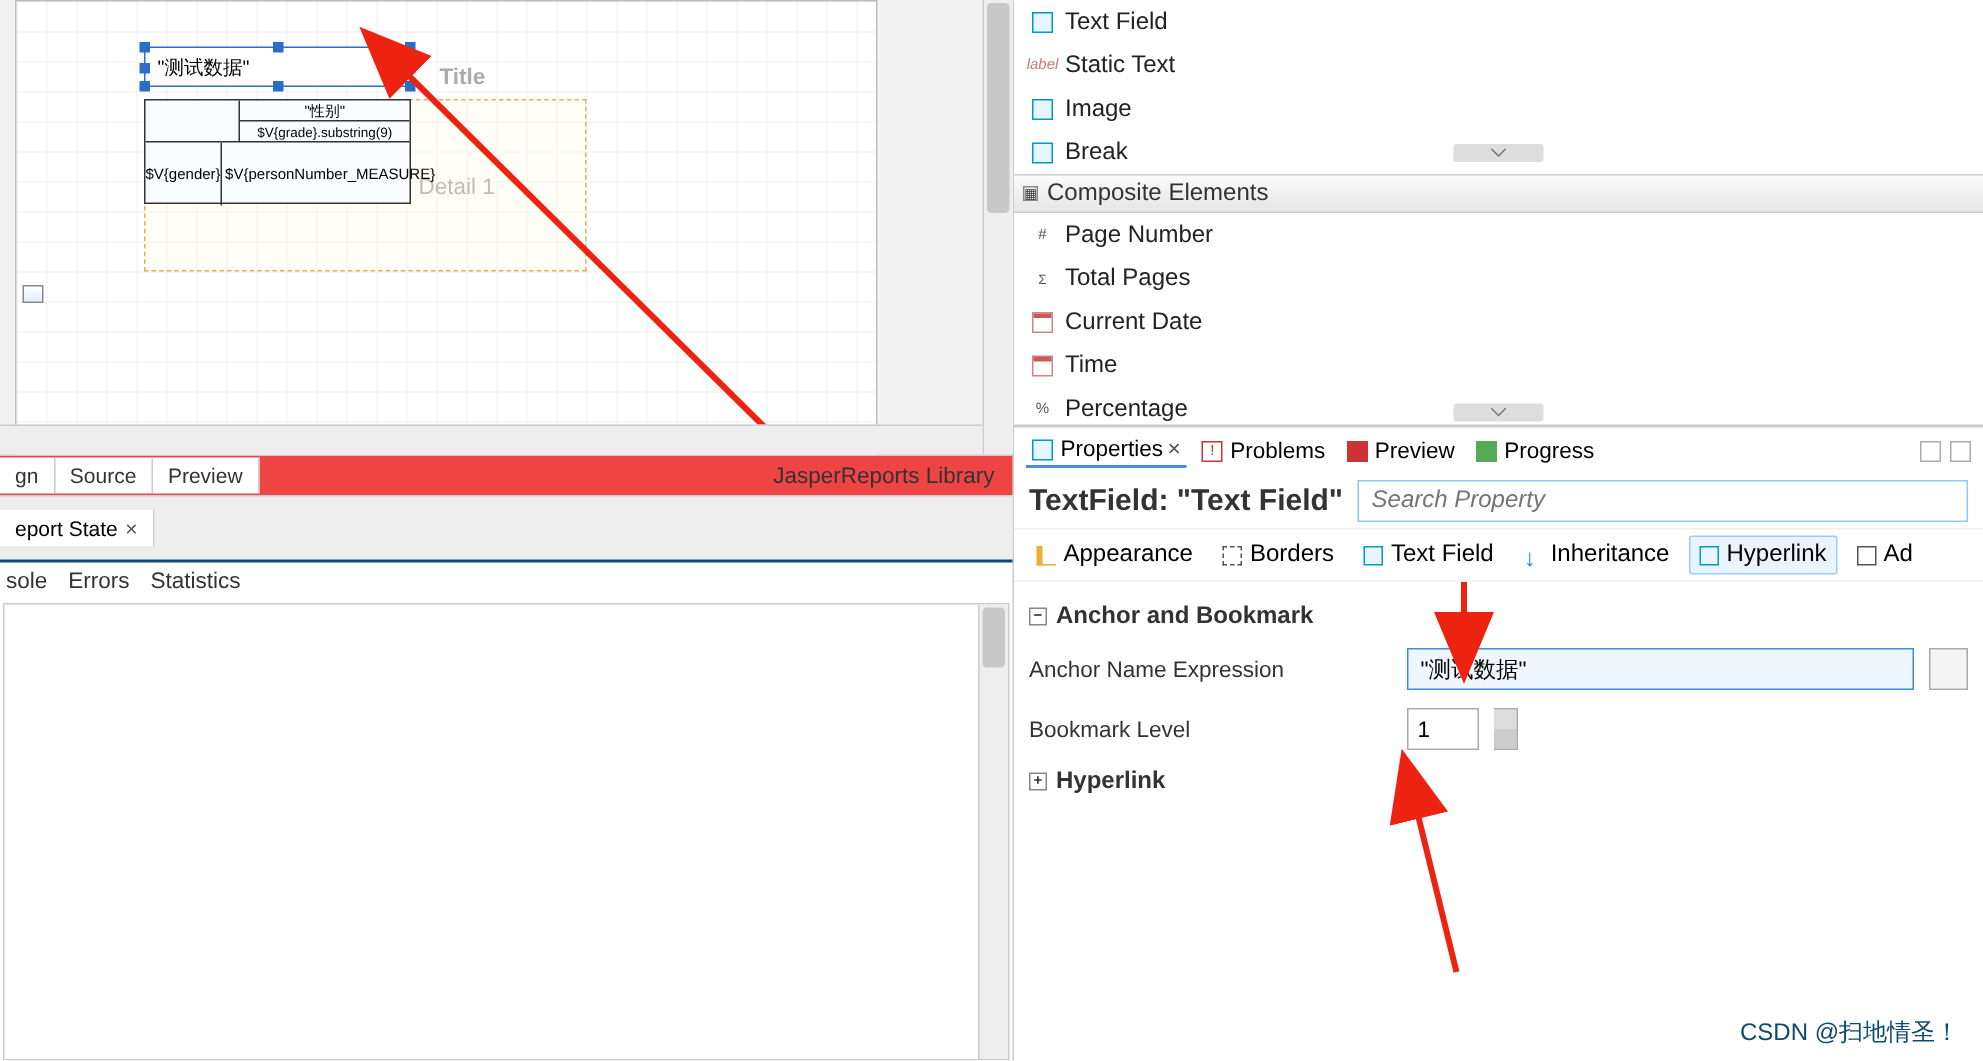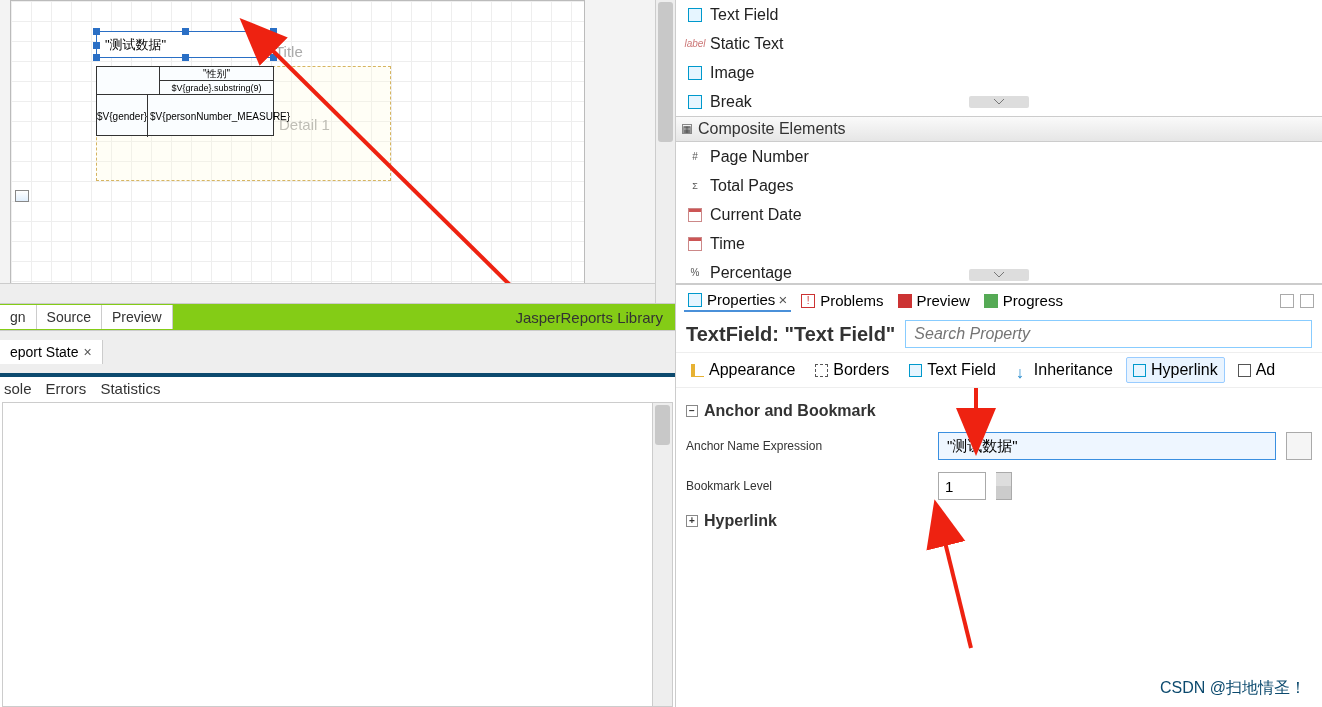--- a/index.html
+++ b/index.html
@@ -27,28 +27,28 @@
   .handle { position: absolute; width: 7px; height: 7px; background: #2a6fc5; }
 
   .gutter-icon { position:absolute; left:15px; top:190px; width:14px; height:12px; border:1px solid #888; background:linear-gradient(#fff,#e0eefc); }
 
   .canvas-vscroll { position:absolute; right:0; top:0; bottom:0; width:20px; background:#eee; border-left:1px solid #ccc; }
   .canvas-hscroll { position:absolute; left:0; right:20px; bottom:0; height:20px; background:#eee; border-top:1px solid #ccc; }
   .vthumb { position:absolute; left:2px; right:2px; top:2px; height:140px; background:#c8c8c8; border-radius:3px; }
 
   .footer-txt { position:absolute; bottom:3px; left:200px; font-size:10px; color:#aaa; }
 
-  .view-tabs { height: 27px; display:flex; border-top:1px solid #ccc; background:#84cc16; align-items:center; }
+  .view-tabs { height: 27px; display:flex; border-top:1px solid #ccc; background:#ef4444; align-items:center; }
   .view-tab { padding: 4px 10px; font-size: 14px; color:#333; border-right:1px solid #ccc; cursor:pointer; background:#fff; }
   .toolbar-lbl { margin-left:auto; padding-right:12px; font-size: 15px; color:#333; }
 
   .rs-tab { height: 43px; display:flex; align-items:center; background:#eee; border-top:1px solid #ccc; }
   .rs-tab-item { background:#fff; padding:4px 10px; font-size:14px; border-right:1px solid #ccc; display:flex; align-items:center; gap:5px; }
   .close-x { cursor:pointer; color:#555; }
-  .sub-tabs { height:27px; display:flex; align-items:center; gap:14px; padding-left:4px; font-size:15px; color:#333; border-top:4px solid #0c4a6e; }
+  .sub-tabs { height:27px; display:flex; align-items:center; gap:14px; padding-left:4px; font-size:15px; color:#333; border-top:2px solid #0c4a6e; }
   .blank { flex:1; background:#fff; border:1px solid #ccc; margin:2px 2px 0 2px; position:relative; }
   .blank-vs { position:absolute; right:0; top:0; bottom:0; width:20px; background:#eee; border-left:1px solid #ccc; }
   .bthumb { position:absolute; left:2px; right:2px; top:2px; height:40px; background:#c8c8c8; border-radius:3px; }
 
   
   .right { display:flex; flex-direction:column; }
   .palette { height: 283px; overflow:hidden; display:flex; flex-direction:column; position:relative; }
   .palette-list { padding-left: 12px; }
   .p-item { display:flex; align-items:center; gap:8px; font-size:16px; color:#222; height:29px; cursor:pointer; }
   .p-item .icn { width:14px; height:14px; display:inline-flex; align-items:center; justify-content:center; font-size:10px; }
@@ -86,21 +86,21 @@
   .ci-bor { border:1px dashed #555; }
   .ci-tf  { border:1px solid #09c; background:#e6f5ff; }
   .ci-inh { color:#28c; }
   .ci-hl  { border:1px solid #09c; background:#e6f5ff; }
   .ci-ad  { border:1px solid #555; }
 
   .form { padding: 8px 10px; }
   .grp-hdr { font-weight:bold; font-size:16px; color:#333; padding:6px 0; display:flex; align-items:center; gap:6px; }
   .grp-toggle { width:12px; height:12px; border:1px solid #888; display:inline-flex; align-items:center; justify-content:center; font-size:10px; line-height:1; cursor:pointer; }
   .field-row { display:flex; align-items:center; gap:10px; padding:6px 0; }
-  .flabel { width:242px; font-size:12px; color:#333; }
+  .flabel { width:242px; font-size:15px; color:#333; }
   .finput { flex:1; height:28px; border:1px solid #aaa; padding:2px 8px; font-size:15px; }
   .finput.hl { border-color:#3a8fe0; background:#eef6ff; }
   .spin { position:relative; padding-right:18px; }
   .spin::after { content:""; position:absolute; right:0; top:0; bottom:0; width:16px; border-left:1px solid #aaa;
     background: linear-gradient(#ddd 50%, #ccc 50%); }
   .side-btn { width:26px; height:28px; border:1px solid #aaa; background:#f5f5f5; cursor:pointer; }
   .num-field { width:48px; height:28px; border:1px solid #aaa; padding:2px 6px; font-size:15px; }
   .num-spin { width:16px; height:28px; border:1px solid #aaa; border-left:none; background:linear-gradient(#ddd 50%,#ccc 50%); cursor:pointer; }
 
   .watermark { position:absolute; right:16px; bottom:8px; font-size:16px; color:#0c4a6e; pointer-events:none; }
@@ -109,21 +109,21 @@
   .arrow-svg { position:absolute; pointer-events:none; }
 </style>
 </head>
 <body>
 
 <div class="root">
 
   <div class="left">
     <div class="canvas-wrap">
       <div class="design-area">
-        <span class="band-label" style="left:264px; top:42px;">Title</span>
+        <span class="band-label" style="left:282px; top:42px;font-weight:bold;">Title</span>
         <span class="band-label" style="left:268px; top:115px;">Detail 1</span>
 
         <div class="title-band"></div>
 
         <div class="crosstab">
           <div class="ct-row1">
             <div class="ct-a"></div>
             <div class="ct-b" style="flex-direction:column;">
               <div class="ct-h2" style="border-bottom:1px solid #333;width:100%;height:14px;">"性别"</div>
               <div class="ct-h2" style="width:100%;flex:1;font-size:9px;">$V{grade}.substring(9)</div>

